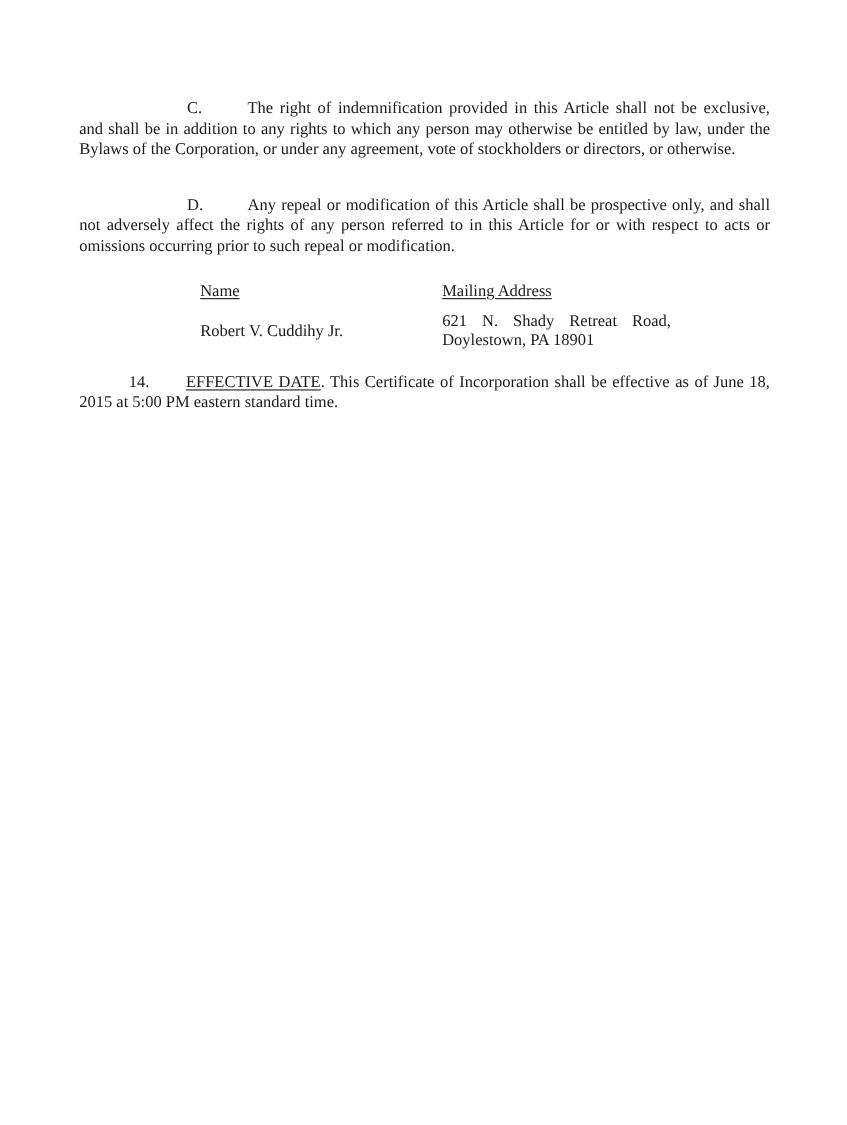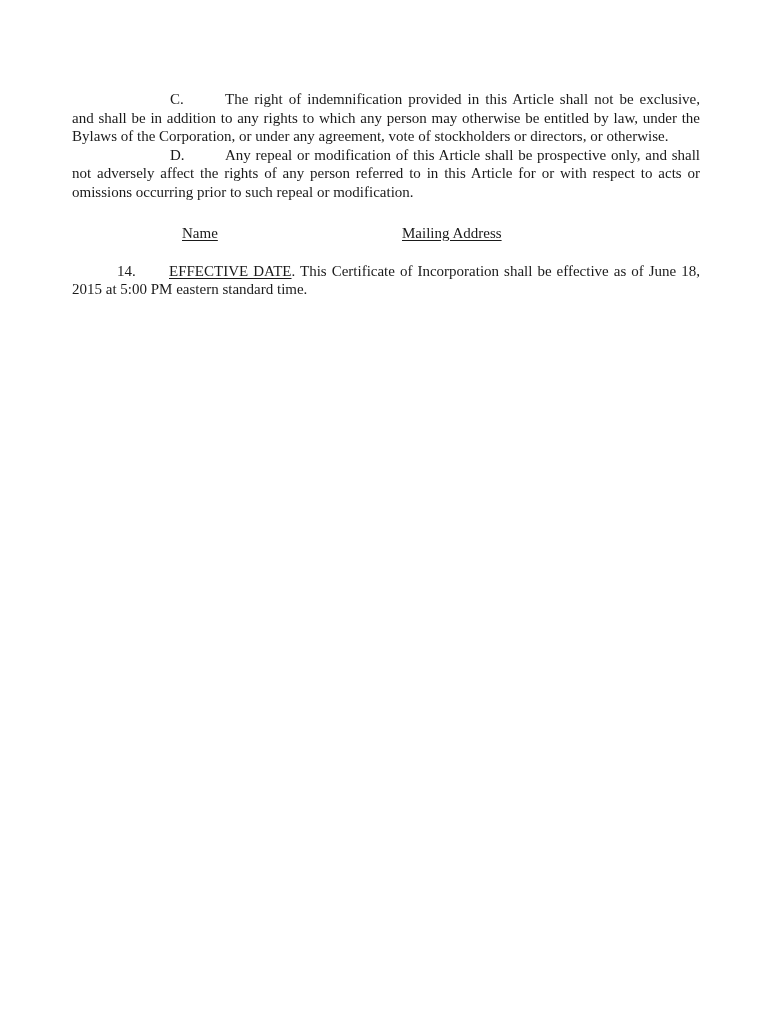--- a/index.html
+++ b/index.html
@@ -23,21 +23,21 @@
   p { margin: 0; }
   .para {
     text-align: justify;
     text-indent: 98px;
   }
   .para .plabel {
     display: inline-block;
     width: 55px;
     text-indent: 0;
   }
-  .para-d { margin-top: 0; }
+  .para-d { margin-top: 32px; }
   .section {
     text-align: justify;
     text-indent: 45px;
   }
   .section .plabel {
     display: inline-block;
     width: 52px;
     text-indent: 0;
   }
   .section-9 { margin-top: 14px; }
@@ -65,19 +65,23 @@
   <p class="para para-c"><span class="plabel">C.</span><span>The right of indemnification provided in this Article shall not be exclusive, and shall be in addition to any rights to which any person may otherwise be entitled by law, under the Bylaws of the Corporation, or under any agreement, vote of stockholders or directors, or otherwise.</span></p>
 
   <p class="para para-d"><span class="plabel">D.</span><span>Any repeal or modification of this Article shall be prospective only, and shall not adversely affect the rights of any person referred to in this Article for or with respect to acts or omissions occurring prior to such repeal or modification.</span></p>
 
 
   <div class="inc-table">
     <div class="t-row">
       <div class="col-name"><span class="u">Name</span></div>
       <div class="col-addr"><span class="u">Mailing Address</span></div>
     </div>
+    <div class="t-row t-body-row">
+      <div class="col-name">Robert V. Cuddihy Jr.</div>
+      <div class="col-addr addr-cell">621 N. Shady Retreat Road, Doylestown, PA 18901</div>
+    </div>
   </div>
 
   <p class="section section-10"><span class="plabel">14.</span><span class="u">EFFECTIVE DATE</span><span>. This Certificate of Incorporation shall be effective as of June 18, 2015 at 5:00 PM eastern standard time.</span></p>
 
   <div class="page-footer">3</div>
 
 </div>
 
 </body></html>

